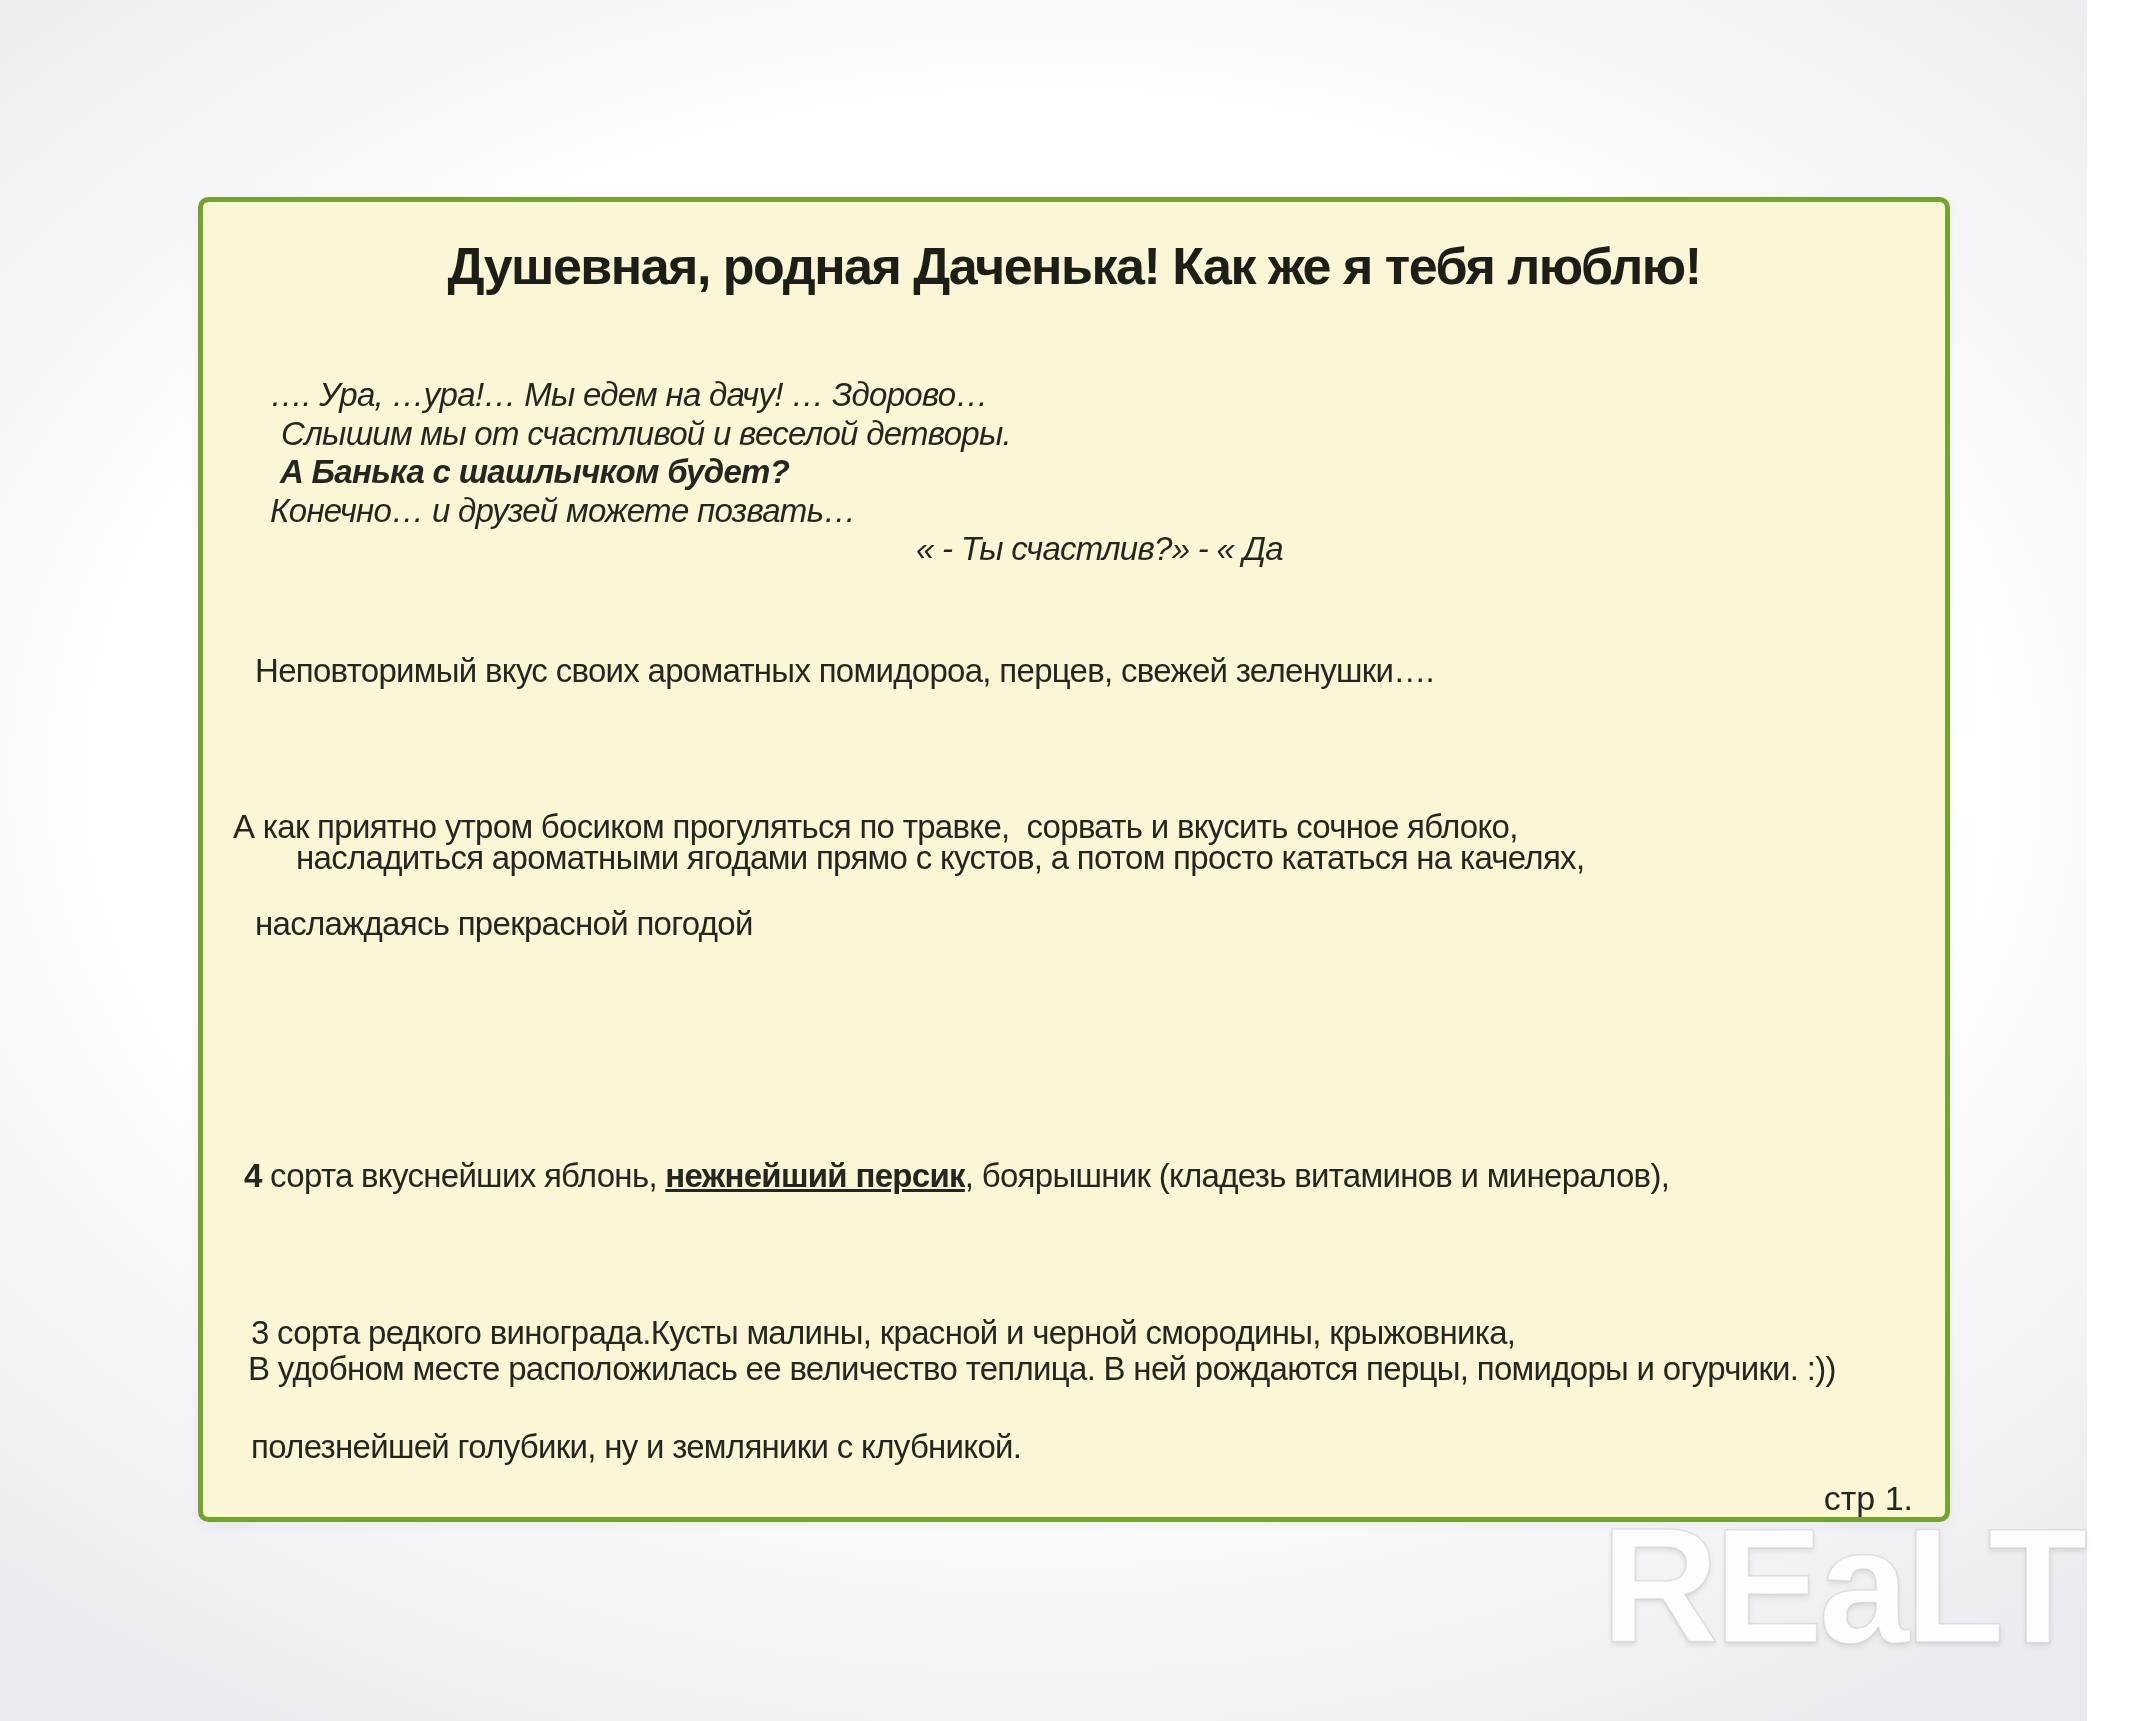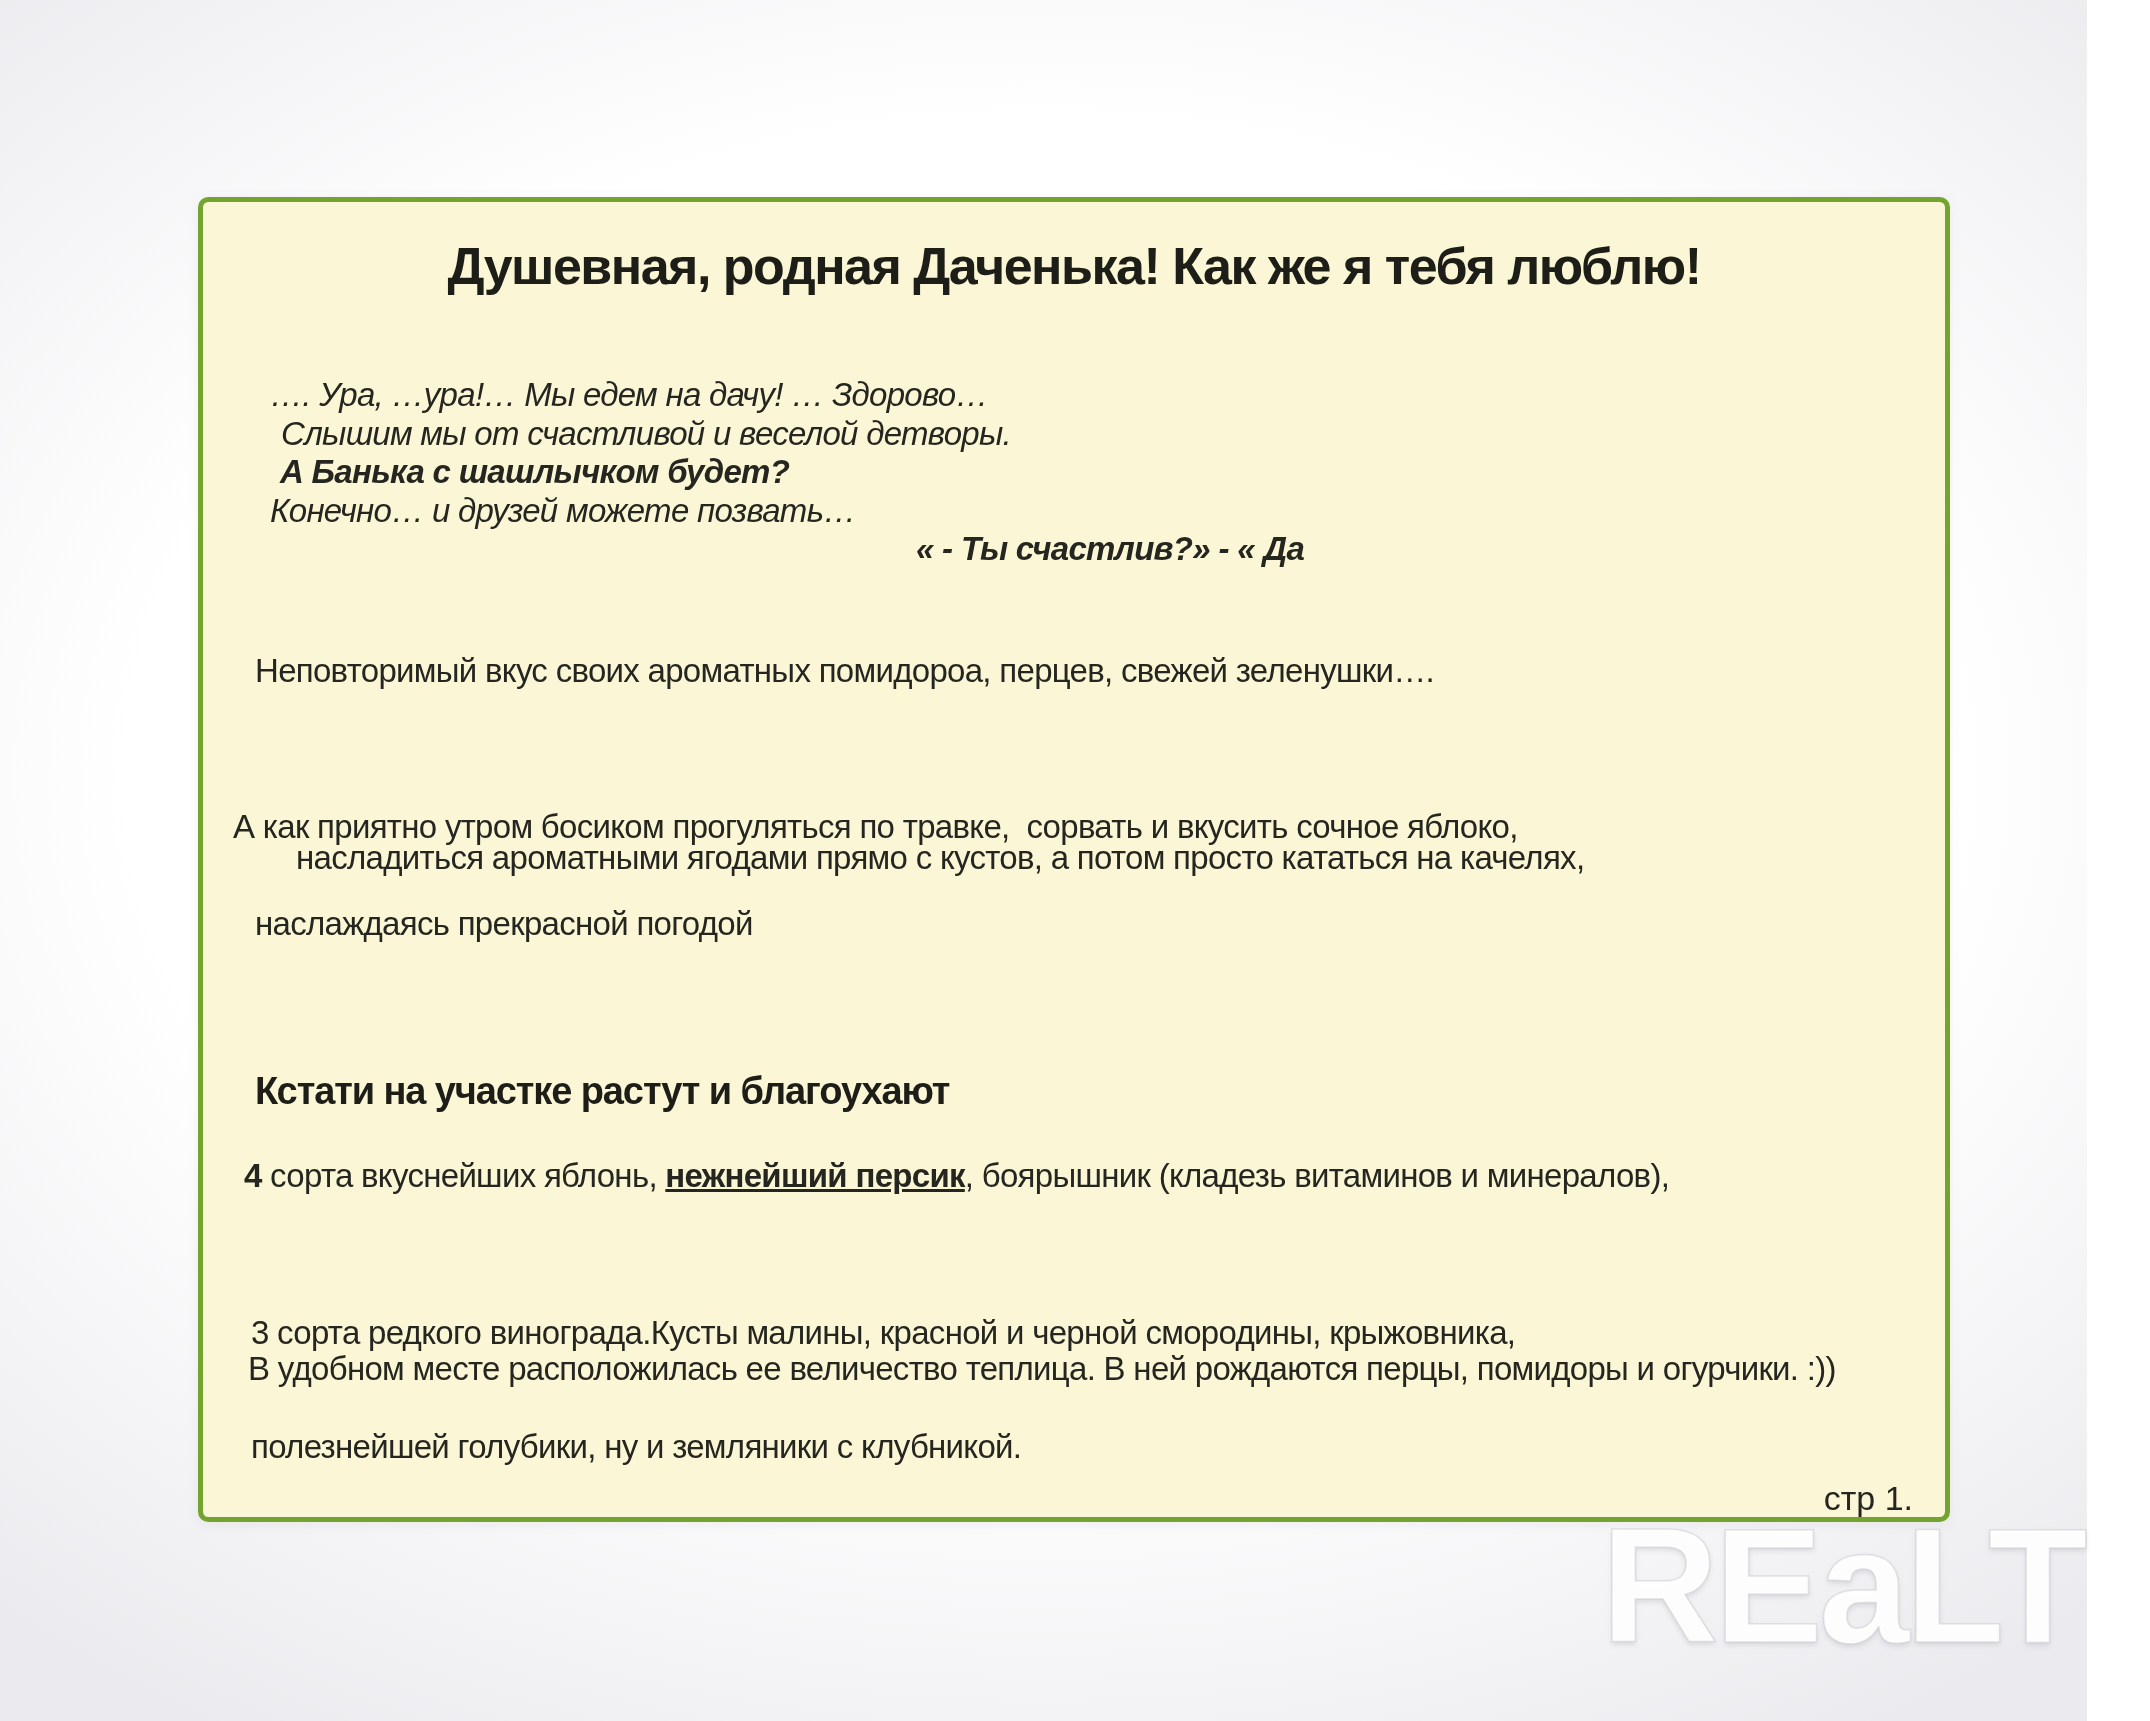--- a/index.html
+++ b/index.html
@@ -38,21 +38,21 @@
     font-size: 52px;
     font-weight: bold;
     letter-spacing: -1.5px;
     color: #1e1e18;
   }
   .poem { font-style: italic; font-size: 33px; }
   .poem-1 { left: 67px;  top: 174px; text-align: center; }
   .poem-2 { left: 78px; top: 213px; }
   .poem-3 { left: 77px; top: 251px; font-weight: bold; }
   .poem-4 { left: 67px;  top: 290px; }
-  .poem-5 { left: 713px; top: 328px; font-weight: bold; }
+  .poem-5 { left: 713px; top: 328px; }
   .para-1 { left: 52px; top: 450px; }
   .para-2 { left: 49px; top: 510px; }
   .para-3 { left: 30px; top: 570px; margin-top: 36px; }
   .para-4 { left: 48px; top: 637px; margin-left: 45px; }
   .para-5 { left: 52px; top: 703px; }
   .garden-heading {
     left: 52px; top: 868px;
     font-size: 38px;
     font-weight: bold;
     letter-spacing: -1.1px;
@@ -91,21 +91,20 @@
     <div class="txt poem poem-3">А Банька с шашлычком будет?</div>
     <div class="txt poem poem-2">Слышим мы от счастливой и веселой детворы.</div>
     <div class="txt poem poem-4">Конечно… и друзей можете позвать…</div>
     <div class="txt poem poem-5">« - Ты счастлив?» - « Да</div>
 
     <div class="txt para-1">Неповторимый вкус своих ароматных помидороа, перцев, свежей зеленушки….</div>
     <div class="txt para-3">А как приятно утром босиком прогуляться по травке,  сорвать и вкусить сочное яблоко,</div>
     <div class="txt para-4">насладиться ароматными ягодами прямо с кустов, а потом просто кататься на качелях,</div>
     <div class="txt para-5">наслаждаясь прекрасной погодой</div>
 
-    <div class="txt garden-heading">Кстати на участке растут и благоухают</div>
 
     <div class="txt fruits"><b>4</b><span> сорта вкуснейших яблонь, </span><span class="peach">нежнейший персик</span><span>, боярышник (кладезь витаминов и минералов),</span></div>
 
     <div class="txt berries">
       <div>3 сорта редкого винограда.Кусты малины, красной и черной смородины, крыжовника,</div>
       <div>полезнейшей голубики, ну и земляники с клубникой.</div>
     </div>
 
     <div class="txt greenhouse">В удобном месте расположилась ее величество теплица. В ней рождаются перцы, помидоры и огурчики. :))</div>
 

